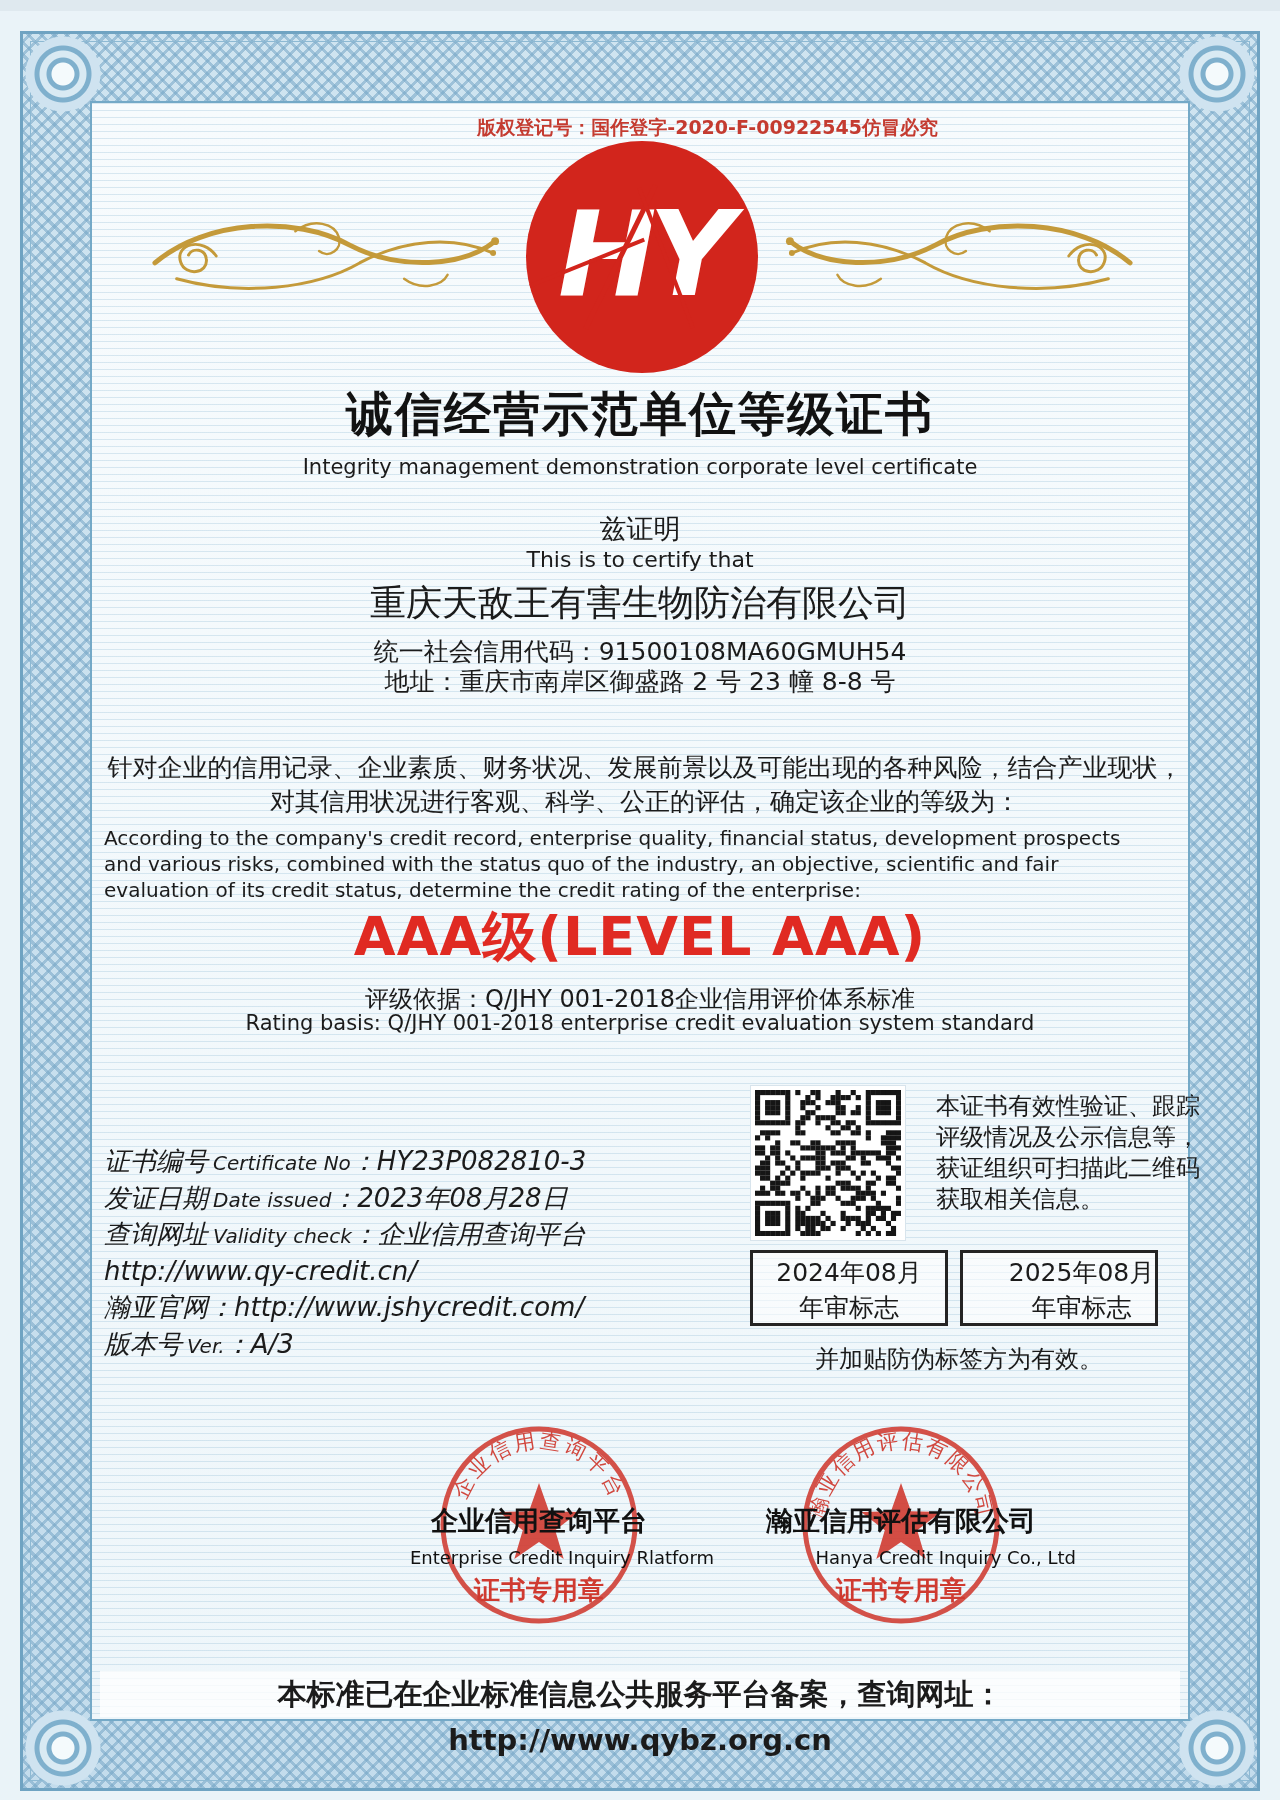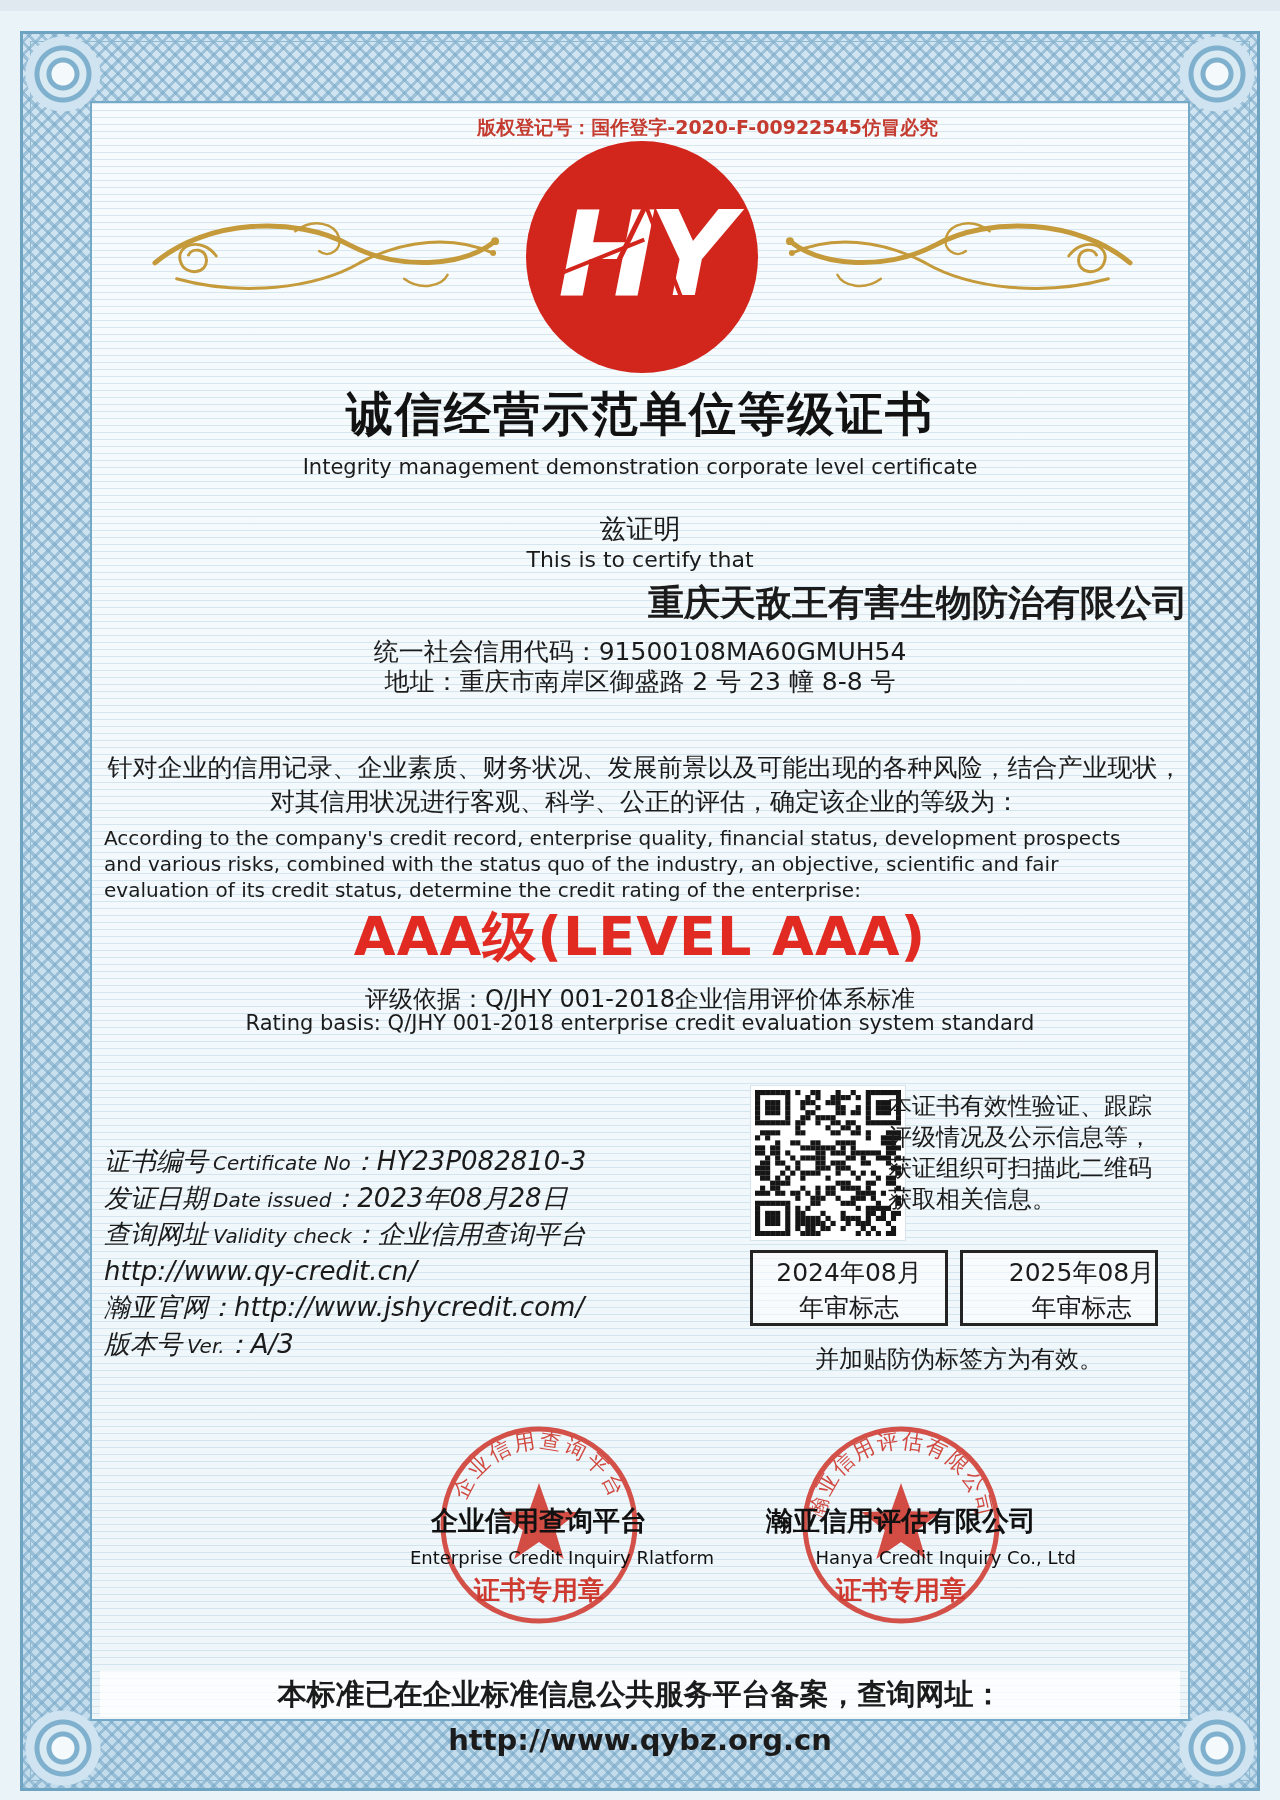--- a/index.html
+++ b/index.html
@@ -48,39 +48,39 @@
   .crack1{width:5px;height:160px;left:92px;top:36px;transform:rotate(26deg);}
   .crack2{width:4px;height:150px;left:138px;top:42px;transform:rotate(-21deg);}
   .crack3{width:4px;height:130px;left:56px;top:58px;transform:rotate(68deg);}
   .flourish{position:absolute;top:98px;width:356px;height:110px;}
   .flourish.right{transform:scaleX(-1);}
   
   .title{top:280px;font-size:47px;font-weight:600;letter-spacing:2px;color:#121212;}
   .subtitle{top:352px;font-size:21px;font-weight:500;}
   .zhengming{top:408px;font-size:27px;}
   .certify-en{top:444px;font-size:22px;}
-  .company{top:476px;font-size:36px;font-weight:bold;text-align:right;}
+  .company{top:476px;font-size:36px;font-weight:normal;}
   .code{top:532px;font-size:25px;}
   .addr{top:562px;font-size:25px;}
   
   .body-zh{position:absolute;left:12px;top:648px;width:1082px;font-size:25px;line-height:34px;text-align:center;}
   .body-en{position:absolute;left:12px;top:722px;width:1060px;font-size:20px;line-height:26px;}
   .level{top:798px;font-size:54px;font-weight:bold;color:#e02a22;letter-spacing:1px;}
   .basis-zh{top:880px;font-size:24px;}
   .basis-en{top:908px;font-size:21px;}
   
   .details{position:absolute;left:12px;top:1042px;line-height:32.5px;font-style:italic;}
   .details .row{white-space:nowrap;}
   .details .zh{font-size:26px;}
   .details .en{font-size:20px;}
   .details .val{font-size:26px;}
   
   .qr{position:absolute;left:658px;top:982px;width:156px;height:156px;background:#ffffff;padding:4px;border:1px solid #d8e4ec;}
   .qr svg{display:block;width:146px;height:146px;}
-  .qr-note{position:absolute;left:796px;top:988px;width:280px;font-size:24px;line-height:31px;}
+  .qr-note{position:absolute;left:844px;top:988px;width:280px;font-size:24px;line-height:31px;}
   
   .mark-box{
     position:absolute;top:1147px;width:198px;height:76px;border:3px solid #242424;
     background:rgba(255,255,255,.55);text-align:center;font-size:25px;line-height:35px;padding-top:2px;
   }
   .mark-box.m1{left:658px;} .mark-box.m2{left:868px;padding-left:45px;}
   .validity-note{position:absolute;left:650px;top:1240px;width:434px;text-align:center;font-size:24px;line-height:33px;}
   
   .seal-group{position:absolute;top:1320px;width:350px;height:212px;}
   .seal-group.left{left:272px;} .seal-group.right{left:634px;}

